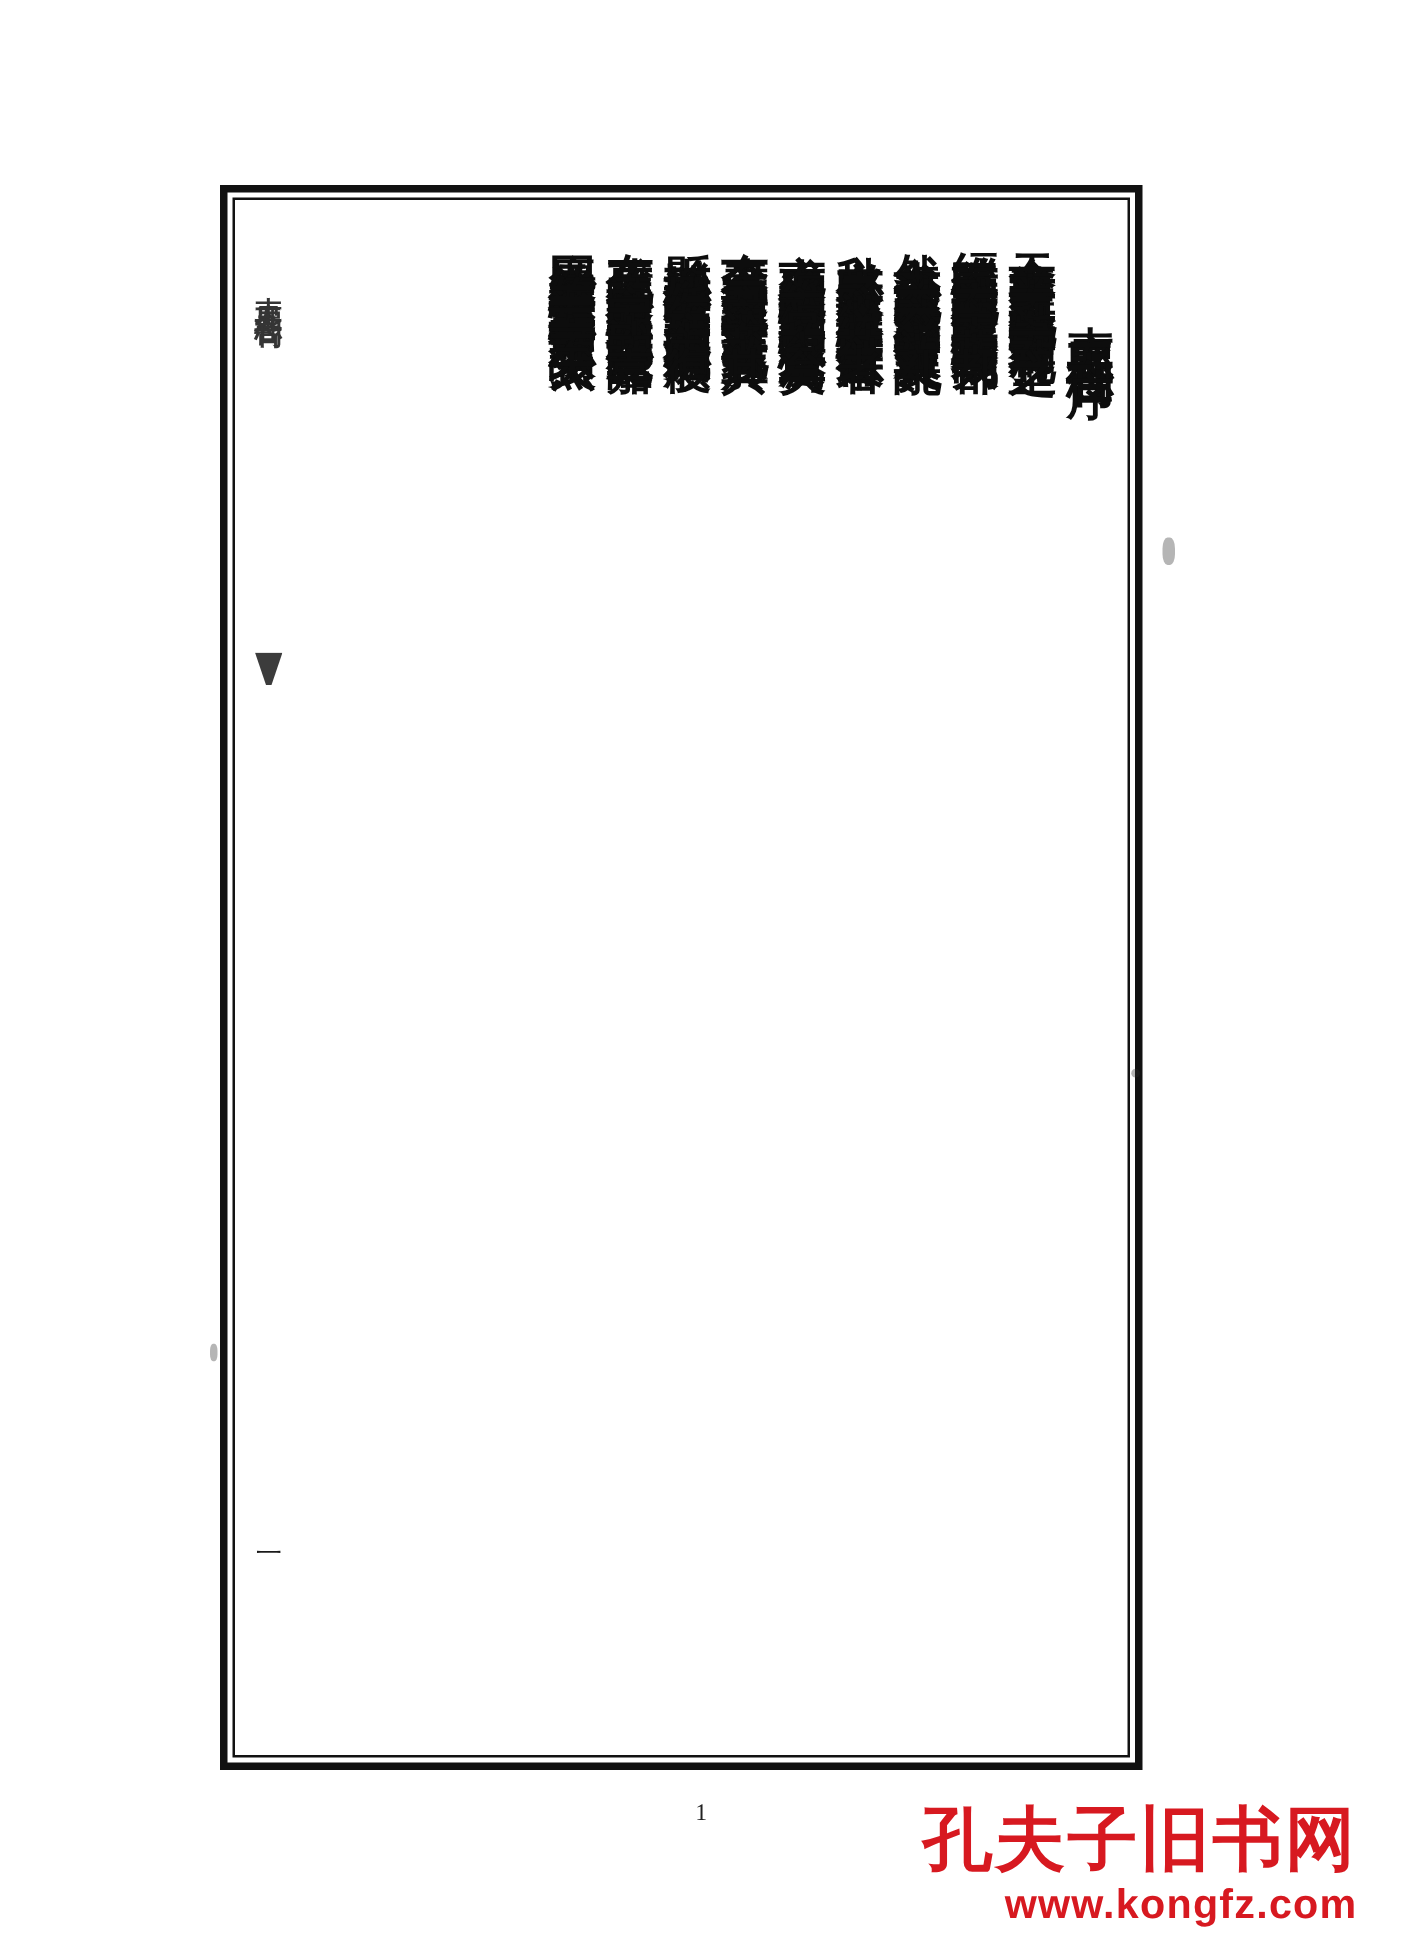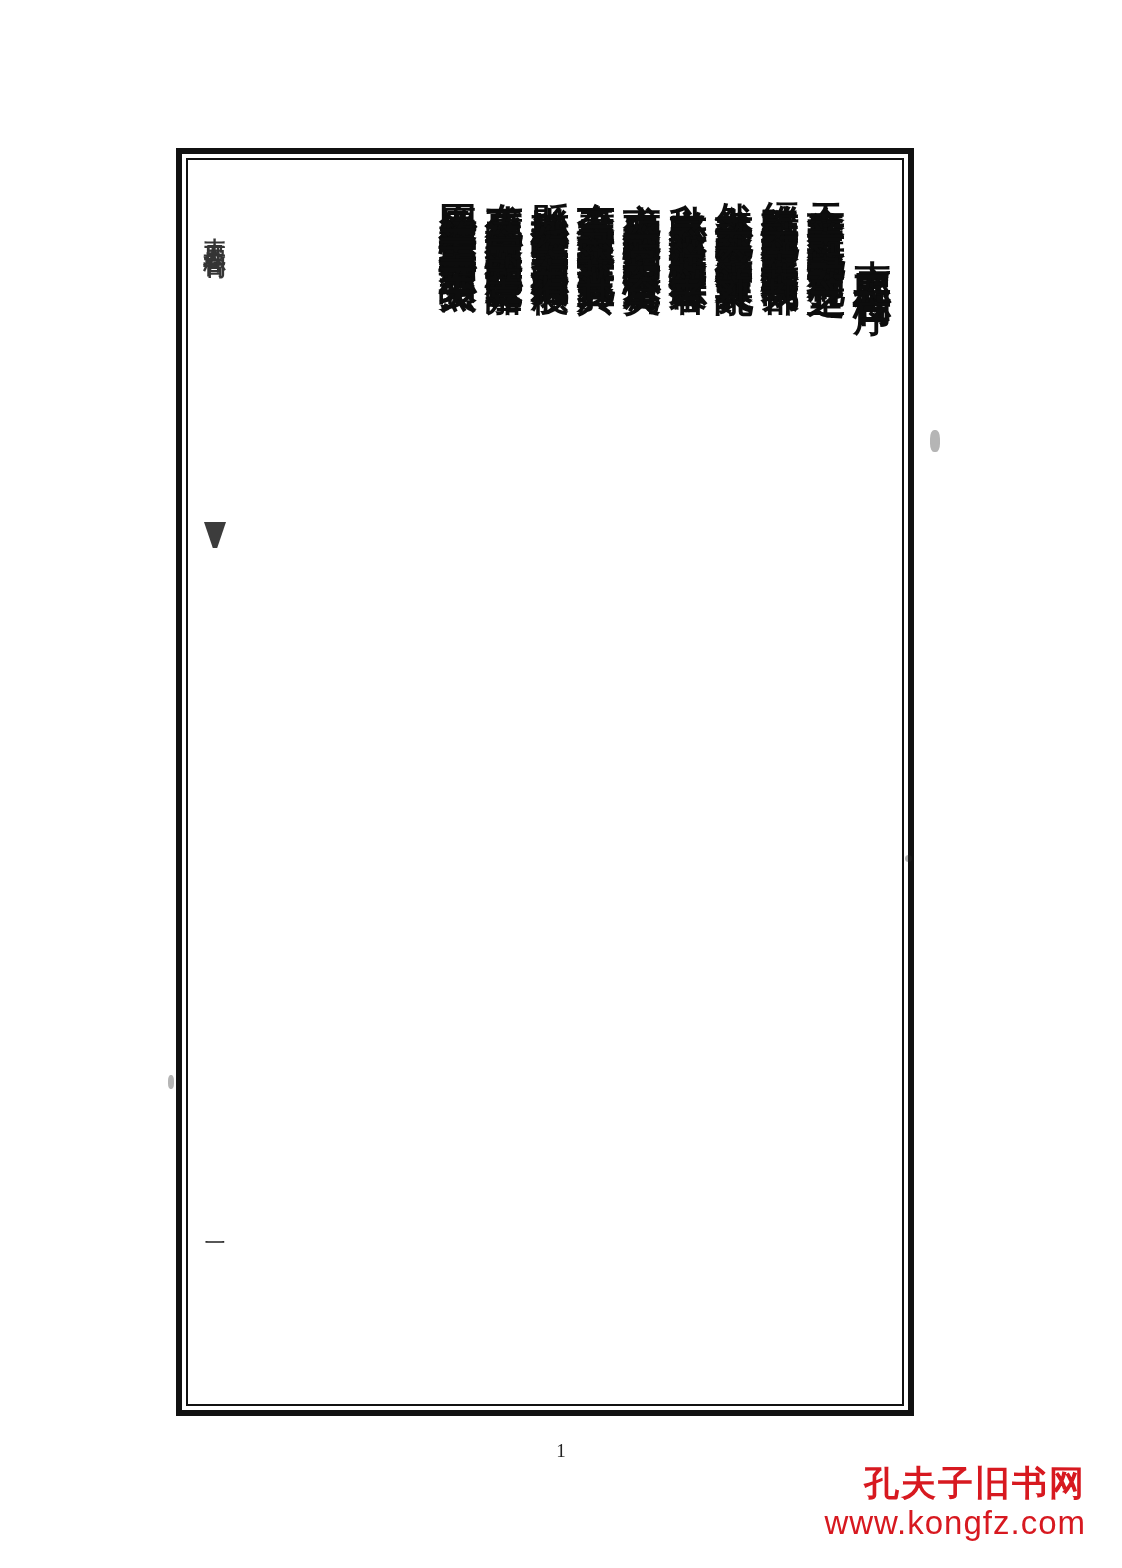--- a/index.html
+++ b/index.html
@@ -139,28 +139,28 @@
   
   #watermark {
     position: absolute;
     right: 36px;
     bottom: 26px;
     text-align: right;
     color: #d71920;
     line-height: 1.15;
   }
   #wm-cn {
-    font-size: 35px;
+    font-size: 56px;
     font-weight: 700;
     letter-spacing: 2px;
     font-family: Liberation Serif, serif;
   }
   #wm-url {
     font-size: 33px;
-    font-weight: 400;
+    font-weight: 700;
     letter-spacing: 1px;
     font-family: "Liberation Sans", sans-serif;
   }
 
   
   .speckle {
     position: absolute;
     background: #2b2b2b;
     border-radius: 50%;
     opacity: .35;

